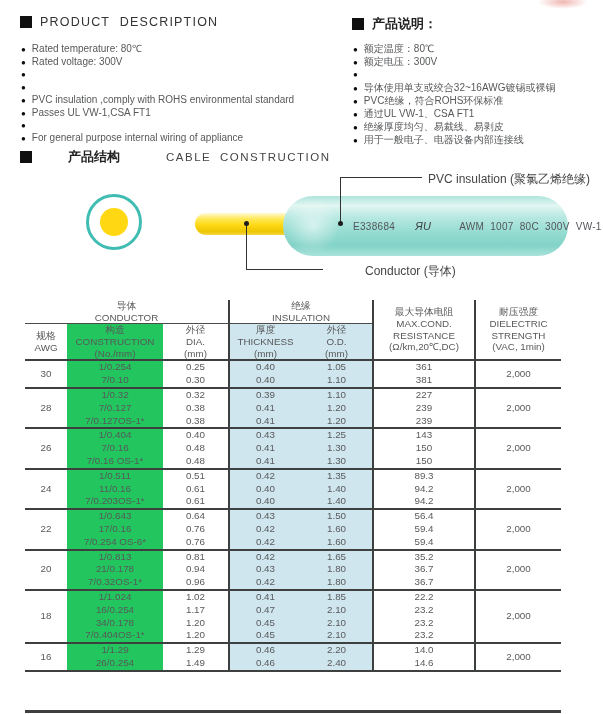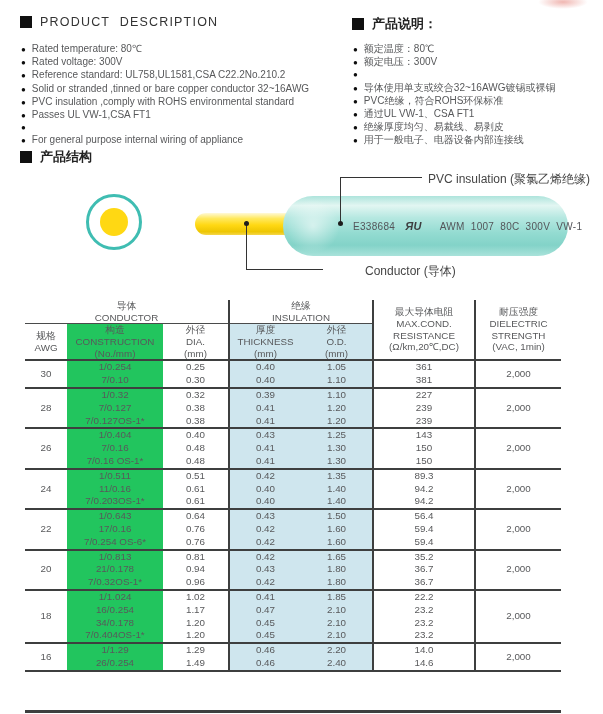--- a/index.html
+++ b/index.html
@@ -25,21 +25,21 @@
   .cross-inner{position:absolute;left:50%;top:50%;width:28px;height:28px;margin:-14px 0 0 -14px;
                border-radius:50%;background:#ffd813;}
   .rod{position:absolute;left:195px;top:213px;width:120px;height:22px;border-radius:11px;z-index:1;
        background:linear-gradient(to bottom,#fff9d8 0%,#ffe95e 25%,#ffd813 55%,#edc603 85%,#f5d64a 100%);}
   .cable{position:absolute;left:283px;top:196px;width:285px;height:60px;border-radius:30px;z-index:2;
          background:linear-gradient(to bottom,#aee4dc 0%,#e2f6f2 16%,#b6e8e1 36%,#93dbd1 62%,#83d3c8 82%,#a9e2da 100%);
          display:flex;align-items:center;padding-left:70px;box-sizing:border-box;}
   .cable::before{content:"";position:absolute;left:3px;top:3px;width:54px;height:54px;border-radius:50%;
          background:radial-gradient(circle,rgba(255,255,255,.55) 0%,rgba(255,255,255,0) 70%);}
   .cable-print{font-size:10px;color:#54555a;letter-spacing:.3px;white-space:nowrap;display:flex;align-items:center;}
-  .cable-print .ul{font-weight:bold;font-style:italic;font-size:11px;margin:0 10px;color:#3d3e40;}
+  .cable-print .ul{font-weight:normal;font-style:italic;font-size:11px;margin:0 20px;color:#3d3e40;}
   .cable-print .sp{margin-left:8px;word-spacing:3px;}
   .leader{position:absolute;background:#333;z-index:3;}
   .ldot{position:absolute;width:5px;height:5px;border-radius:50%;background:#1d1d1d;z-index:4;}
   .dlabel{position:absolute;font-size:12px;color:#454545;white-space:nowrap;z-index:4;}
 
   .red-smudge{position:absolute;left:538px;top:-5px;width:50px;height:14px;
       background:radial-gradient(ellipse,rgba(225,110,100,.5) 0%,rgba(225,110,100,0) 70%);}
 
   
   .spec-wrap{position:absolute;left:25px;top:300px;width:536px;}
@@ -71,25 +71,23 @@
       <li>
         <span class="bullet">●</span>
         <span>Rated temperature: 80℃</span>
       </li>
       <li>
         <span class="bullet">●</span>
         <span>Rated voltage: 300V</span>
       </li>
       <li>
         <span class="bullet">●</span>
-        <span>Reference standard: UL758,UL1581,CSA C22.2No.210.2</span>
-      </li>
-      <li>
-        <span class="bullet">●</span>
-        <span>Solid or stranded ,tinned or bare copper conductor 32~16AWG</span>
+      </li>
+      <li>
+        <span class="bullet">●</span>
       </li>
       <li>
         <span class="bullet">●</span>
         <span>PVC insulation ,comply with ROHS environmental standard</span>
       </li>
       <li>
         <span class="bullet">●</span>
         <span>Passes UL VW-1,CSA FT1</span>
       </li>
       <li>
@@ -132,23 +130,24 @@
       <li>
         <span class="bullet">●</span>
         <span>绝缘厚度均匀、易裁线、易剥皮</span>
       </li>
       <li>
         <span class="bullet">●</span>
         <span>用于一般电子、电器设备内部连接线</span>
       </li>
     </ul>
 
-  <div class="sec-title" style="left:20px;top:148px;">
+  <div class="sec-title" style="left:20px;top:148px;gap:28px;">
     <span class="sq"></span>
     <span class="t-zh">产品结构</span>
+    <span class="t-en2">CABLE CONSTRUCTION</span>
   </div>
 
   <div class="diagram">
 
     <div class="cross-outer">
       <div class="cross-inner"></div>
     </div>
 
     <div class="rod"></div>
 

